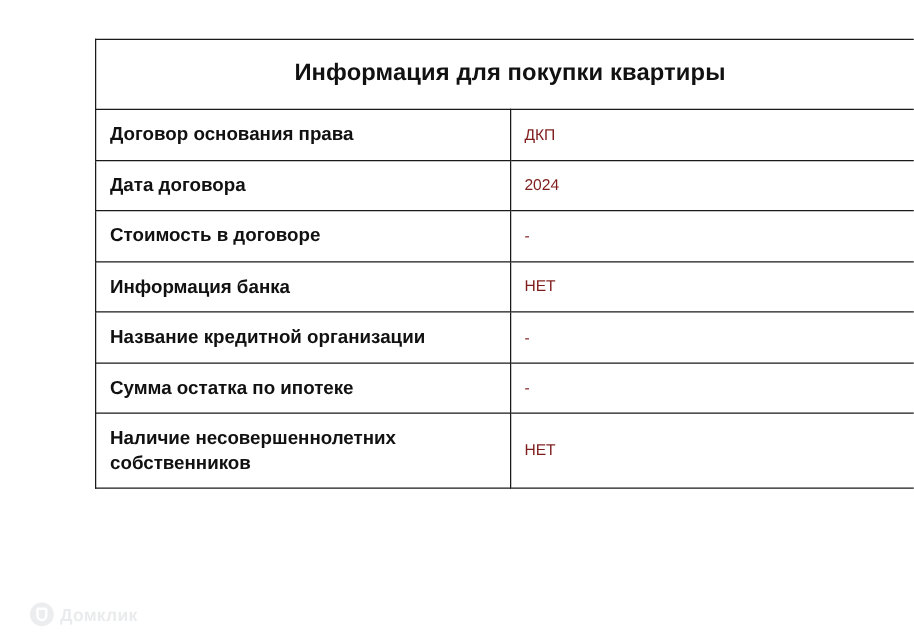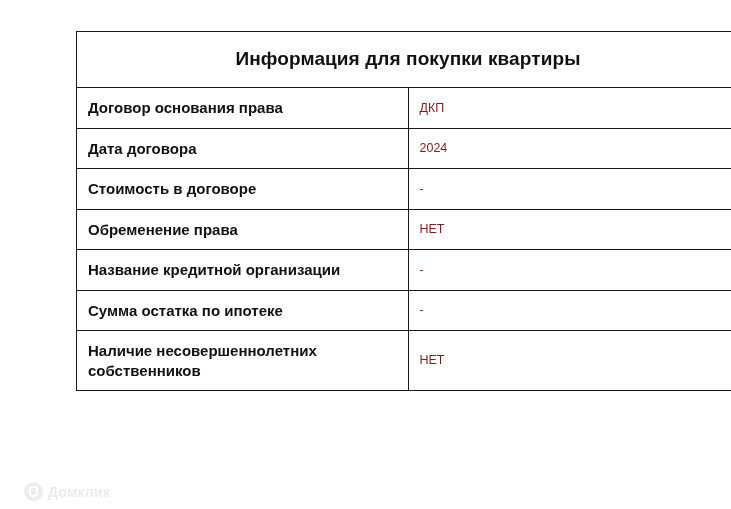--- a/index.html
+++ b/index.html
@@ -112,21 +112,21 @@
       </tr>
       <tr>
         <td class="label-cell">Дата договора</td>
         <td class="value-cell">2024</td>
       </tr>
       <tr>
         <td class="label-cell">Стоимость в договоре</td>
         <td class="value-cell">-</td>
       </tr>
       <tr>
-        <td class="label-cell">Обременение права</td>
+        <td class="label-cell">Информация банка</td>
         <td class="value-cell">НЕТ</td>
       </tr>
       <tr>
         <td class="label-cell">Название кредитной организации</td>
         <td class="value-cell">-</td>
       </tr>
       <tr>
         <td class="label-cell">Сумма остатка по ипотеке</td>
         <td class="value-cell">-</td>
       </tr>

